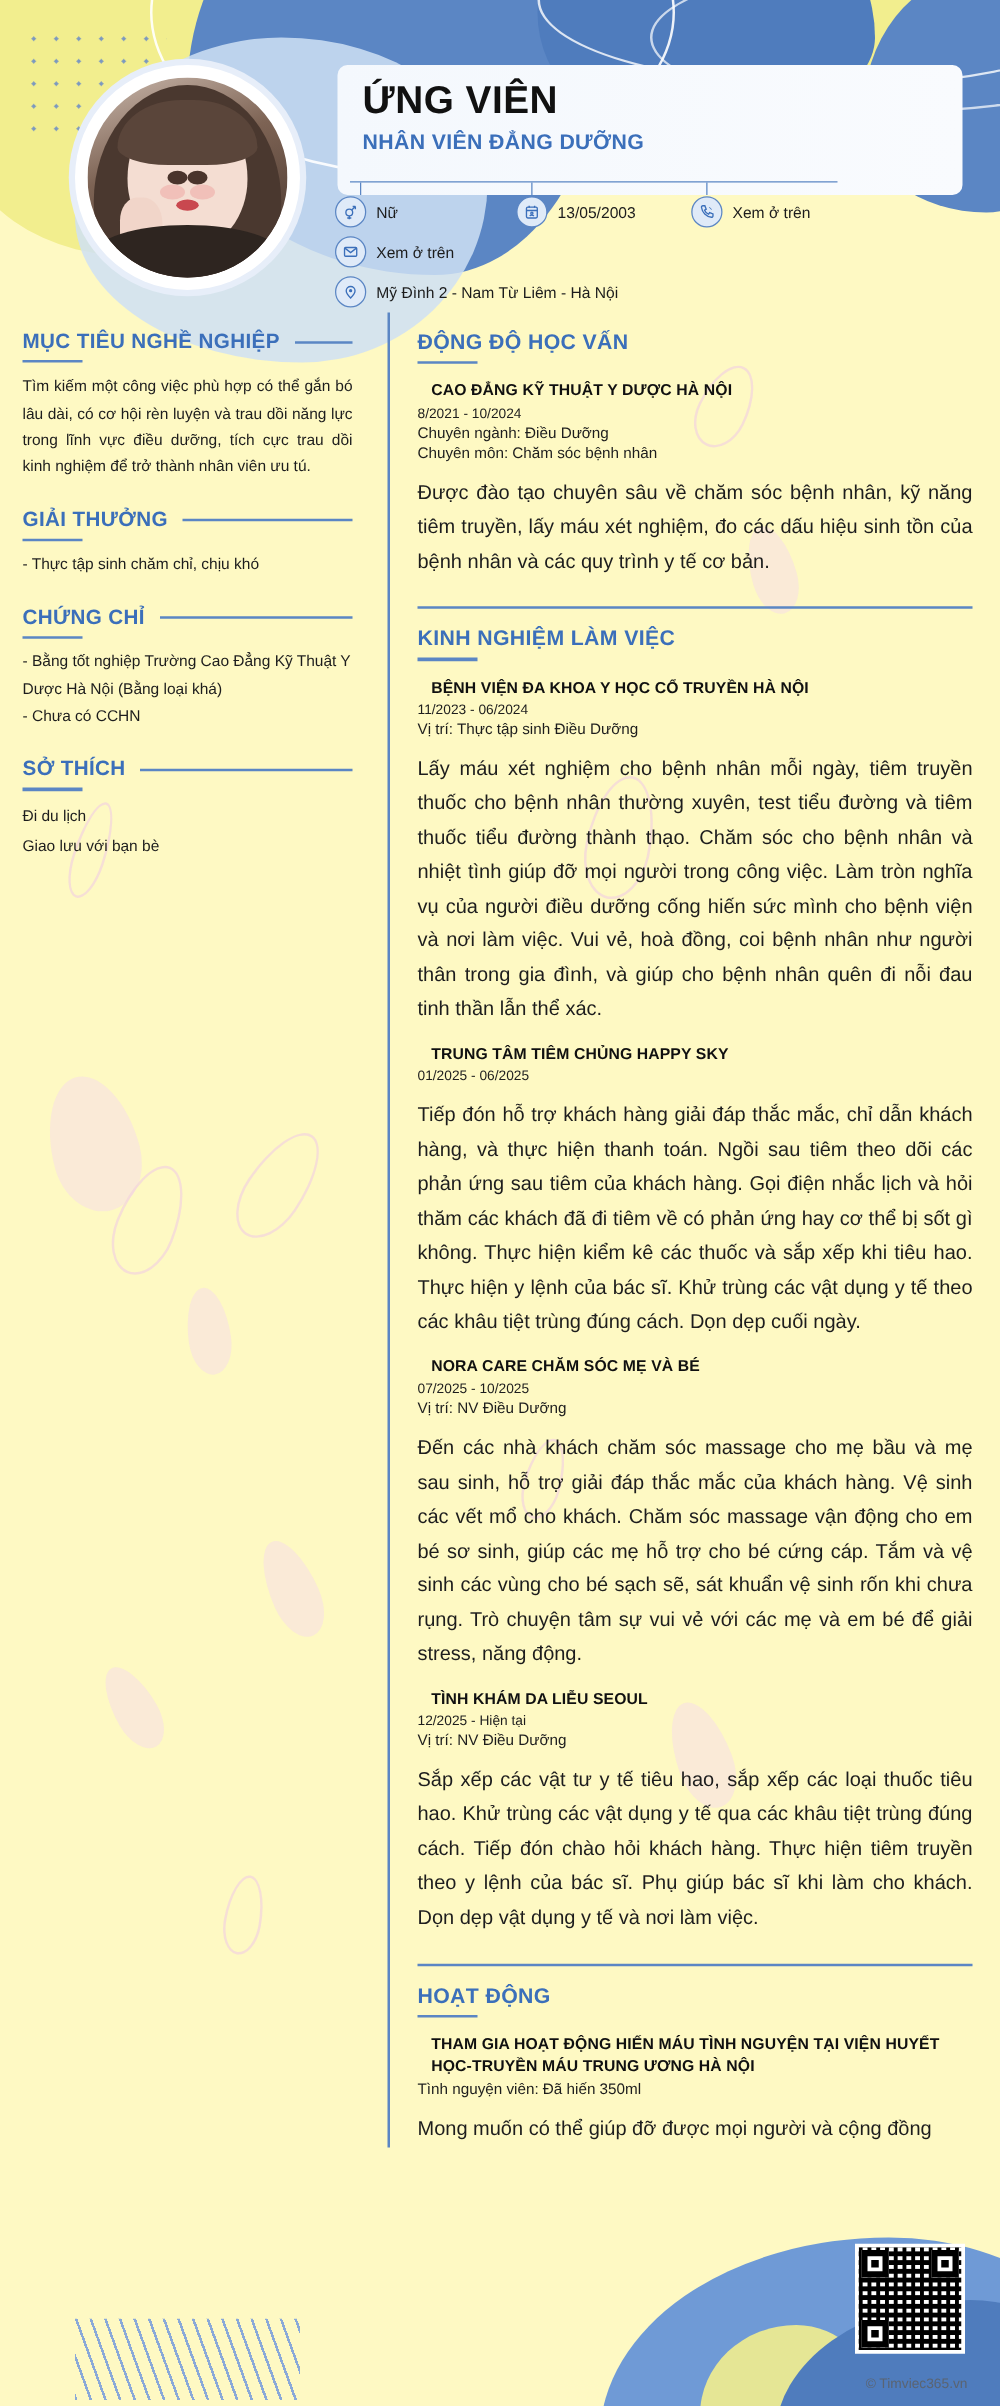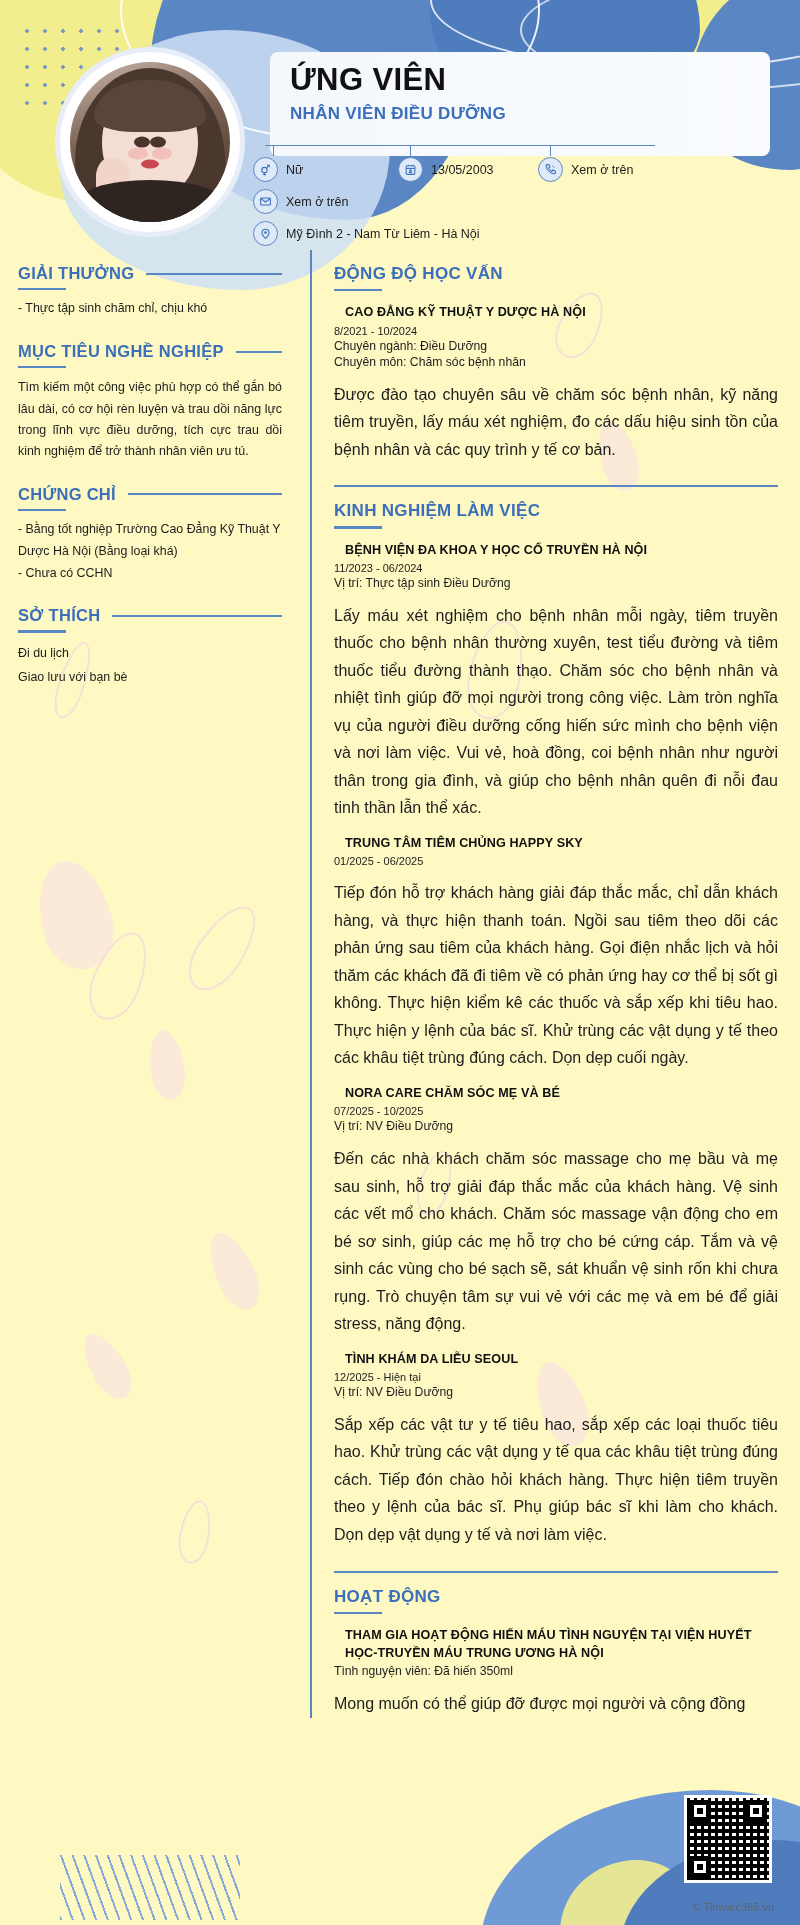--- a/index.html
+++ b/index.html
@@ -175,21 +175,21 @@
   .name {
     font-size: 31px; font-weight: bold; letter-spacing: .4px;
     color: #111111; line-height: 1.15;
   }
   .job-title {
     margin-top: 6px;
     font-size: 17px; font-weight: bold; letter-spacing: .3px;
     color: #3b6fba;
   }
 
-  .contact-zone { position: absolute; left: 253px; top: 145px; width: 520px; }
+  .contact-zone { position: absolute; left: 268px; top: 145px; width: 520px; }
   .connector-row {
     position: relative; height: 10px; margin-left: 12px;
     border-top: 1.2px solid #5b86c4;
     width: 390px;
   }
   .connector-row i { position: absolute; top: 0; width: 1.2px; height: 10px; background: #5b86c4; }
   .c-tick-1 { left: 8px; }
   .c-tick-2 { left: 145px; }
   .c-tick-3 { left: 285px; }
 
@@ -329,21 +329,21 @@
           <div class="lips"></div>
         </div>
         <div class="hair-front"></div>
         <div class="hand"></div>
         <div class="shoulder"></div>
       </div>
     </div>
 
     <div class="name-card">
       <div class="name">ỨNG VIÊN</div>
-      <div class="job-title">NHÂN VIÊN ĐIỀU DƯỠNG</div>
+      <div class="job-title">NHÂN VIÊN ĐẲNG DƯỠNG</div>
     </div>
 
     <div class="contact-zone">
       <div class="connector-row">
         <i class="c-tick-1"></i>
           <i class="c-tick-2"></i>
           <i class="c-tick-3"></i>
       </div>
 
       <div class="contact-line">
@@ -407,36 +407,36 @@
       </div>
     </div>
   </div>
 
   <div class="content">
 
     <div class="col-left">
 
       <div class="sec">
         <div class="sec-head">
+          <span class="sec-title">MỤC TIÊU NGHỀ NGHIỆP</span>
+          <span class="sec-rule"></span>
+        </div>
+        <div class="sec-underline"></div>
+        <p class="para">Tìm kiếm một công việc phù hợp có thể gắn bó lâu dài, có cơ hội rèn luyện và trau dồi năng lực trong lĩnh vực điều dưỡng, tích cực trau dồi kinh nghiệm để trở thành nhân viên ưu tú.</p>
+      </div>
+
+      <div class="sec">
+        <div class="sec-head">
           <span class="sec-title">GIẢI THƯỞNG</span>
           <span class="sec-rule"></span>
         </div>
         <div class="sec-underline"></div>
         <div class="list">
           <div class="line">- Thực tập sinh chăm chỉ, chịu khó</div>
         </div>
-      </div>
-
-      <div class="sec">
-        <div class="sec-head">
-          <span class="sec-title">MỤC TIÊU NGHỀ NGHIỆP</span>
-          <span class="sec-rule"></span>
-        </div>
-        <div class="sec-underline"></div>
-        <p class="para">Tìm kiếm một công việc phù hợp có thể gắn bó lâu dài, có cơ hội rèn luyện và trau dồi năng lực trong lĩnh vực điều dưỡng, tích cực trau dồi kinh nghiệm để trở thành nhân viên ưu tú.</p>
       </div>
 
       <div class="sec">
         <div class="sec-head">
           <span class="sec-title">CHỨNG CHỈ</span>
           <span class="sec-rule"></span>
         </div>
         <div class="sec-underline"></div>
         <div class="list">
           <div class="line">- Bằng tốt nghiệp Trường Cao Đẳng Kỹ Thuật Y Dược Hà Nội (Bằng loại khá)</div>

